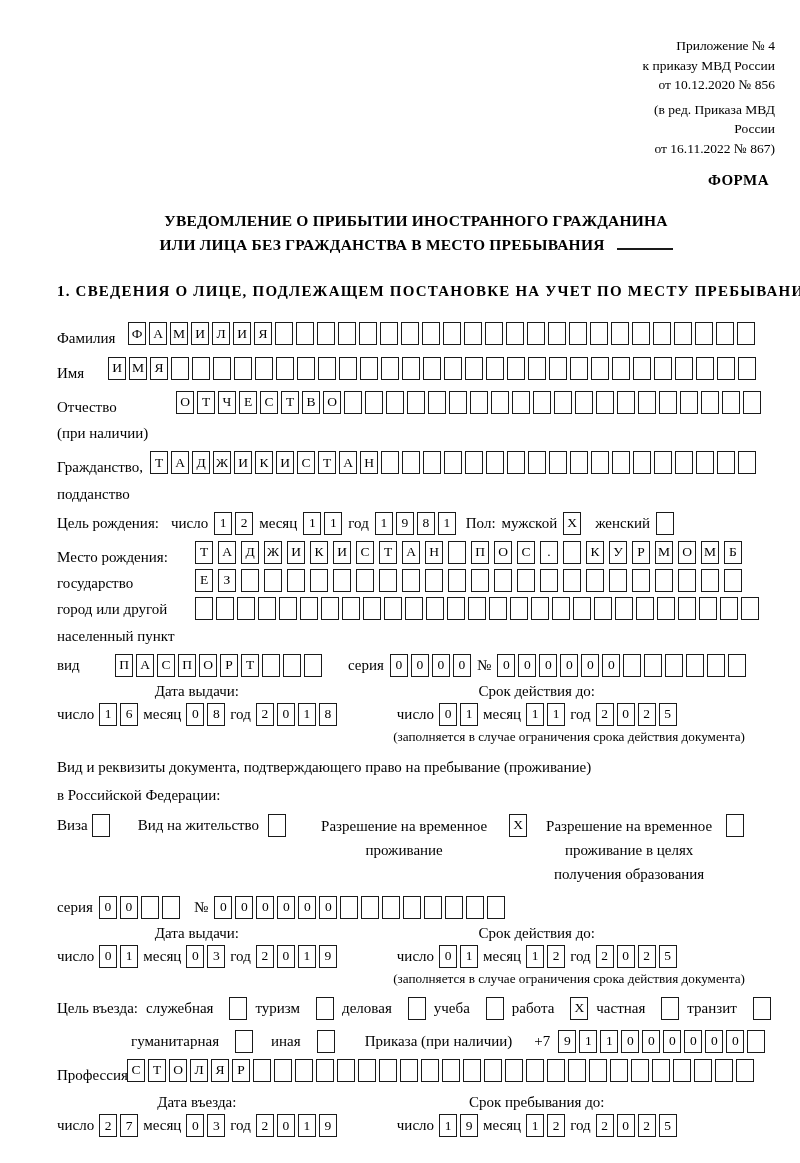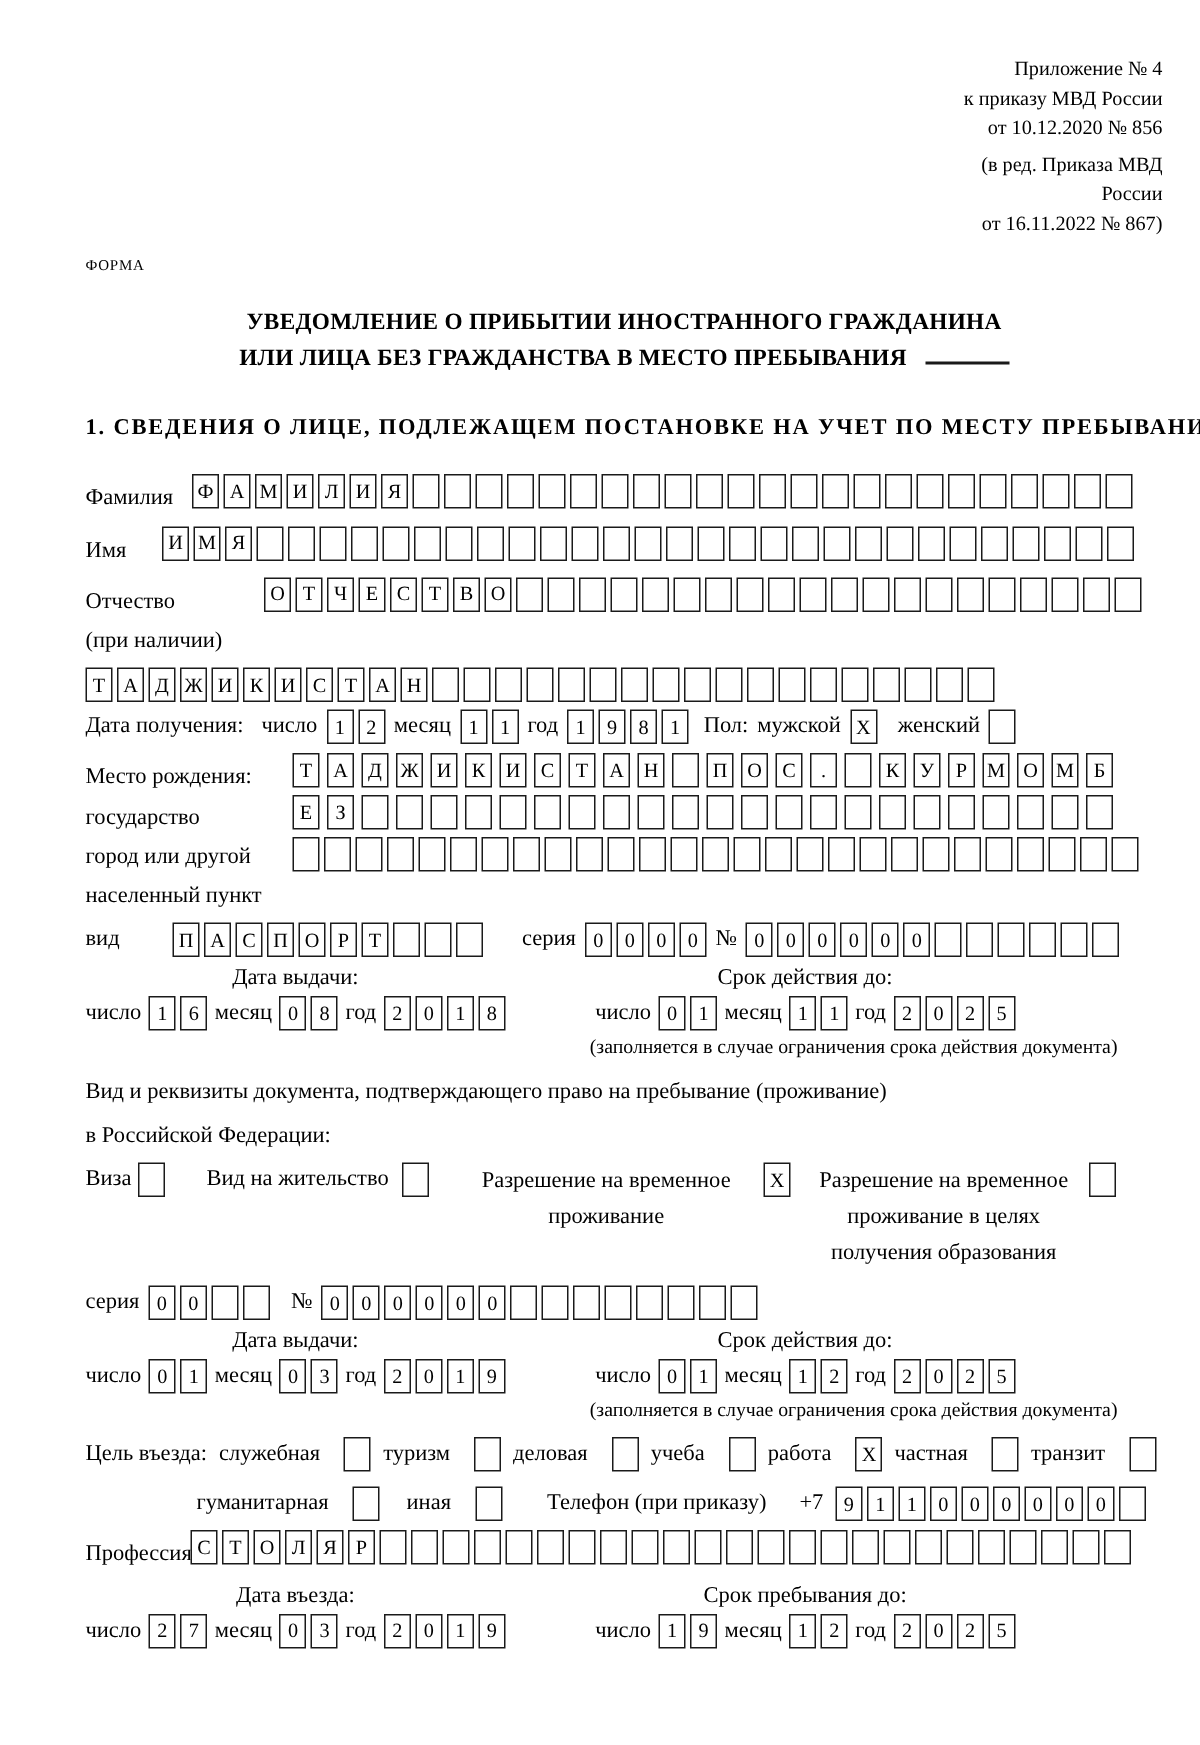--- a/index.html
+++ b/index.html
@@ -5,21 +5,21 @@
   * { margin:0; padding:0; box-sizing:border-box; }
   html,body { background:#fff; }
   .page {
     width:800px; min-height:1163px; background:#fff; color:#000;
     font-family:"Liberation Serif", serif; font-size:15px;
     padding:36px 25px 20px 57px; position:relative; overflow:hidden;
   }
   
   .hdr { margin-left:563px; font-size:13.5px; line-height:1.45;text-align:right; }
   .hdr .sub { margin-top:5px; }
-  .forma { font-weight:normal; font-size:10px; margin:14px 6px 0 0; letter-spacing:.5px; }
+  .forma { text-align:right; font-weight:bold; font-size:15px; margin:14px 6px 0 0; letter-spacing:.5px; }
   .title { text-align:center; font-weight:bold; font-size:15.5px; line-height:1.55; margin-top:20px; letter-spacing:.2px; }
   .blank-line { display:inline-block; width:56px; border-bottom:2px solid #1a1a1a; margin-left:12px; }
   .sec-head { text-align:center; font-weight:bold; font-size:15px; margin-top:26px; letter-spacing:1.2px; white-space:nowrap; }
   .rows { margin-top:22px; }
   
   .boxes { display:inline-flex; gap:3px; vertical-align:middle; flex:0 0 auto; }
   .boxes.wide { gap:5px; }
   .box { width:18px; height:23px; border:1.6px solid #1a1a1a; display:inline-flex;
          align-items:center; justify-content:center; font-size:13.5px; flex:0 0 auto; background:#fff; }
   
@@ -177,20 +177,24 @@
           <span class="box"></span>
           <span class="box"></span>
           <span class="box"></span>
           <span class="box"></span>
           <span class="box"></span>
           <span class="box"></span>
         </span>
     </div>
 
     <div class="frow">
+      <div class="flabel" style="width:93px">
+        <div>Гражданство,</div>
+        <div>подданство</div>
+      </div>
       <span class="boxes">
           <span class="box">Т</span>
           <span class="box">А</span>
           <span class="box">Д</span>
           <span class="box">Ж</span>
           <span class="box">И</span>
           <span class="box">К</span>
           <span class="box">И</span>
           <span class="box">С</span>
           <span class="box">Т</span>
@@ -211,21 +215,21 @@
           <span class="box"></span>
           <span class="box"></span>
           <span class="box"></span>
           <span class="box"></span>
           <span class="box"></span>
           <span class="box"></span>
         </span>
     </div>
 
     <div class="inline" style="margin-top:4px">
-      <span class="lbl">Дата получения:</span>
+      <span class="lbl">Цель рождения:</span>
       <span class="lbl" style="margin-left:6px">число</span>
       <span class="boxes">
           <span class="box">1</span>
           <span class="box">2</span>
         </span>
       <span class="lbl">месяц</span>
       <span class="boxes">
           <span class="box">1</span>
           <span class="box">1</span>
         </span>
@@ -590,21 +594,21 @@
           <span class="boxes">
             <span class="box"></span>
           </span>
         </span>
       <span class="p-opt" style="margin-left:10px">
           <span>иная</span>
           <span class="boxes">
             <span class="box"></span>
           </span>
         </span>
-      <span class="lbl" style="margin-left:22px">Телефон (при приказу)</span>
+      <span class="lbl" style="margin-left:22px">Приказа (при наличии)</span>
       <span class="lbl" style="margin-left:14px">+7</span>
       <span class="boxes">
           <span class="box">9</span>
           <span class="box">1</span>
           <span class="box">1</span>
           <span class="box">0</span>
           <span class="box">0</span>
           <span class="box">0</span>
           <span class="box">0</span>
           <span class="box">0</span>

